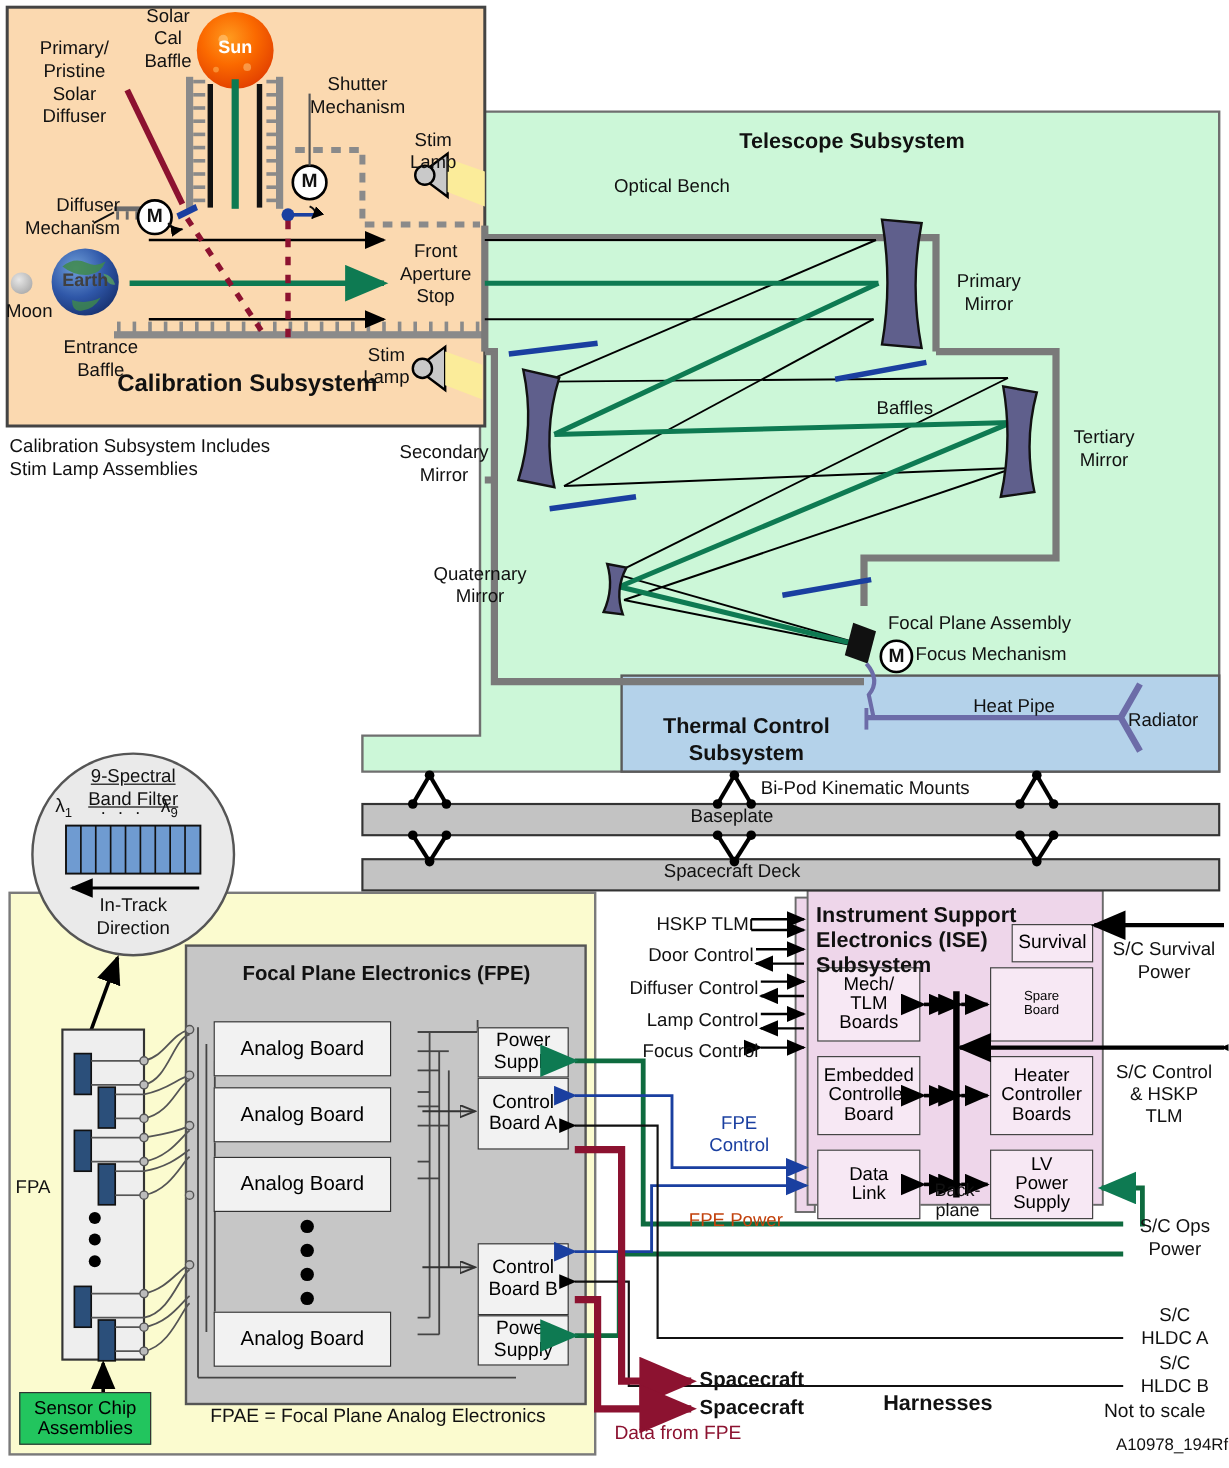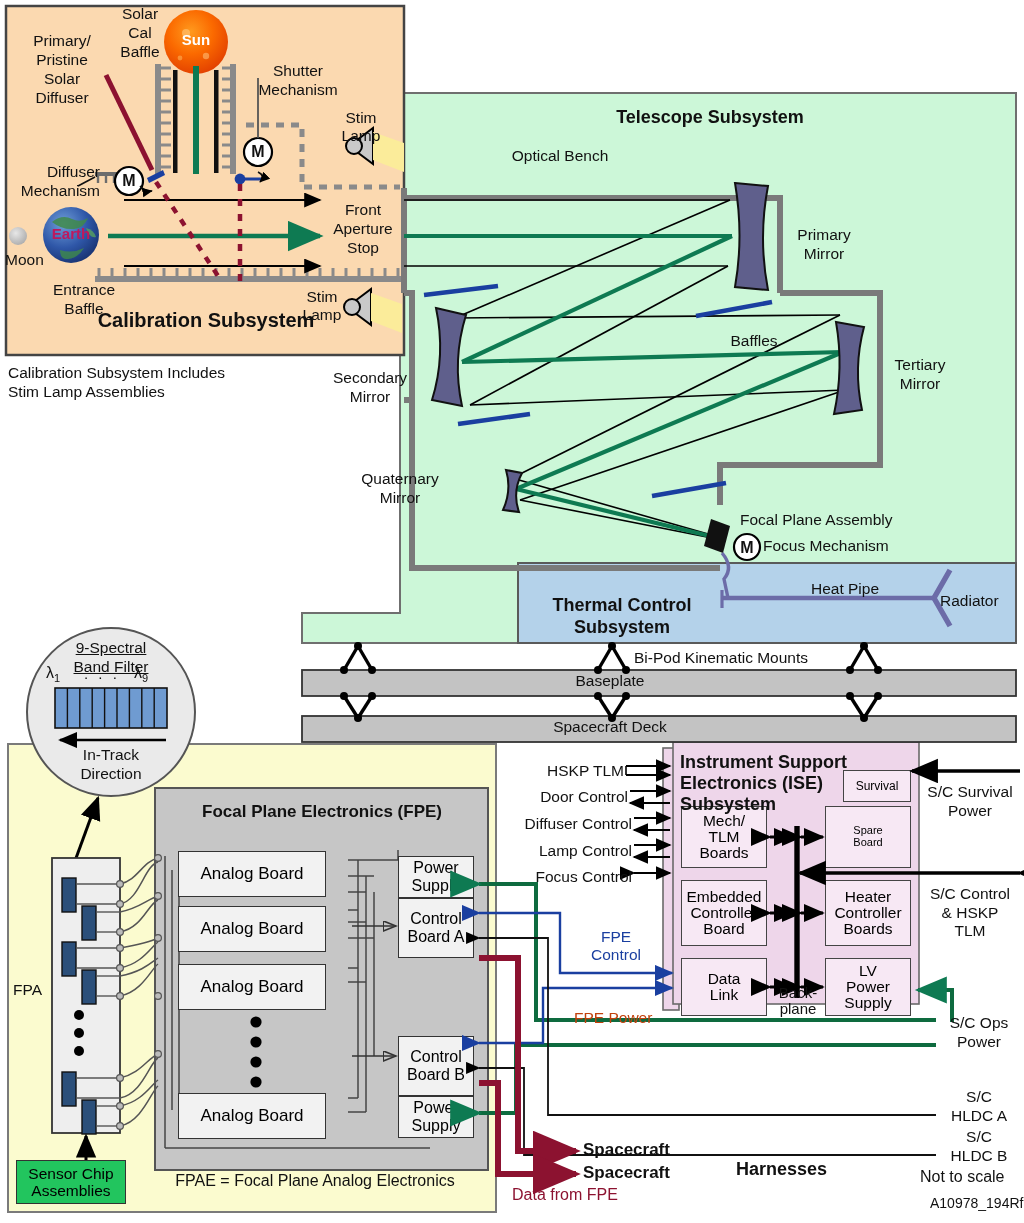--- a/index.html
+++ b/index.html
@@ -430,21 +430,21 @@
 
   <div class="box" style="left:398px;top:856px;width:76px;height:42px;background:#f2f2f2;border:1.6px solid #333;font-size:16px;white-space:pre-line;">Power
 Supply</div>
   <div class="box" style="left:398px;top:898px;width:76px;height:60px;background:#f2f2f2;border:1.6px solid #333;font-size:16px;white-space:pre-line;">Control
 Board A</div>
   <div class="box" style="left:398px;top:1036px;width:76px;height:60px;background:#f2f2f2;border:1.6px solid #333;font-size:16px;white-space:pre-line;">Control
 Board B</div>
   <div class="box" style="left:398px;top:1096px;width:76px;height:42px;background:#f2f2f2;border:1.6px solid #333;font-size:16px;white-space:pre-line;">Power
 Supply</div>
 
-  <div class="box" style="left:843px;top:770px;width:68px;height:32px;background:#f7e8f4;border:1.6px solid #444;font-size:12px;">Survival</div>
+  <div class="box" style="left:843px;top:770px;width:68px;height:32px;background:#f7e8f4;border:1.6px solid #444;font-size:16px;">Survival</div>
   <div class="box" style="left:681px;top:806px;width:86px;height:62px;background:#f7e8f4;border:1.6px solid #444;font-size:15.5px;white-space:pre-line;line-height:1.05;">Mech/
 TLM
 Boards</div>
   <div class="box" style="left:825px;top:806px;width:86px;height:62px;background:#f7e8f4;border:1.6px solid #444;font-size:11px;white-space:pre-line;line-height:1.05;">Spare
 Board</div>
   <div class="box" style="left:681px;top:880px;width:86px;height:66px;background:#f7e8f4;border:1.6px solid #444;font-size:15.5px;white-space:pre-line;line-height:1.05;">Embedded
 Controller
 Board</div>
   <div class="box" style="left:825px;top:880px;width:86px;height:66px;background:#f7e8f4;border:1.6px solid #444;font-size:15.5px;white-space:pre-line;line-height:1.05;">Heater
 Controller
@@ -516,21 +516,21 @@
   <div class="lbl c" style="left:36px;top:281px;width:96px;line-height:1.22;">Entrance
 Baffle</div>
   <div class="lbl c" style="left:320px;top:201px;width:86px;line-height:1.22;">Front
 Aperture
 Stop</div>
   <div class="lbl c" style="left:330px;top:109px;width:62px;line-height:1.18;">Stim
 Lamp</div>
   <div class="lbl c" style="left:291px;top:288px;width:62px;line-height:1.18;">Stim
 Lamp</div>
   <div class="lbl c b" style="left:166px;top:32px;width:60px;color:#fff;font-size:15px;">Sun</div>
-  <div class="lbl c b" style="left:41px;top:226px;width:60px;color:#be185d;font-size:15px;">Earth</div>
+  <div class="lbl c b" style="left:41px;top:226px;width:60px;color:#404040;font-size:15px;">Earth</div>
   <div class="lbl" style="left:5px;top:252px;">Moon</div>
   <div class="lbl c b" style="left:115px;top:172px;width:28px;font-size:16px;">M</div>
   <div class="lbl c b" style="left:244px;top:143px;width:28px;font-size:16px;">M</div>
   <div class="lbl c b" style="left:76px;top:310px;width:260px;font-size:20px;">Calibration Subsystem</div>
   <div class="lbl" style="left:8px;top:363px;line-height:1.35;">Calibration Subsystem Includes</div>
   <div class="lbl" style="left:8px;top:382px;line-height:1.35;">Stim Lamp Assemblies</div>
 
   <div class="lbl c b" style="left:580px;top:108px;width:260px;font-size:18px;">Telescope Subsystem</div>
   <div class="lbl c" style="left:490px;top:148px;width:140px;">Optical Bench</div>
   <div class="lbl c" style="left:782px;top:226px;width:84px;line-height:1.22;">Primary

